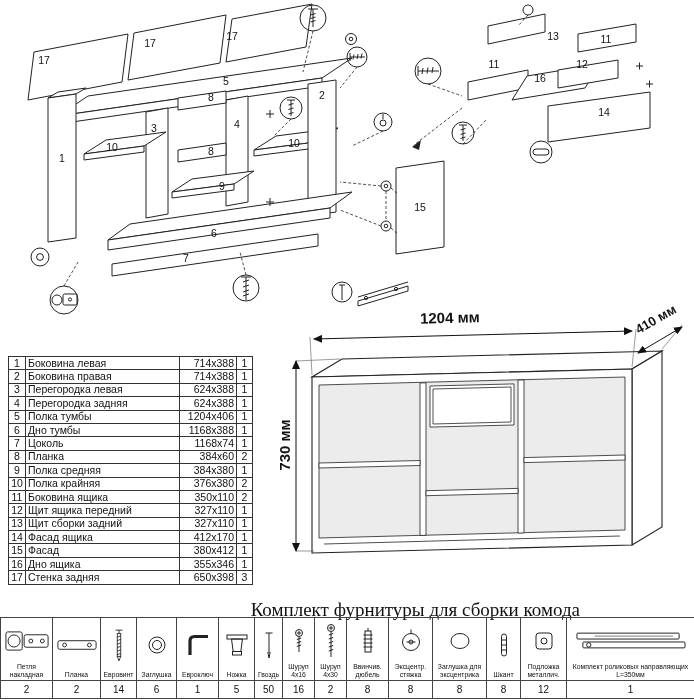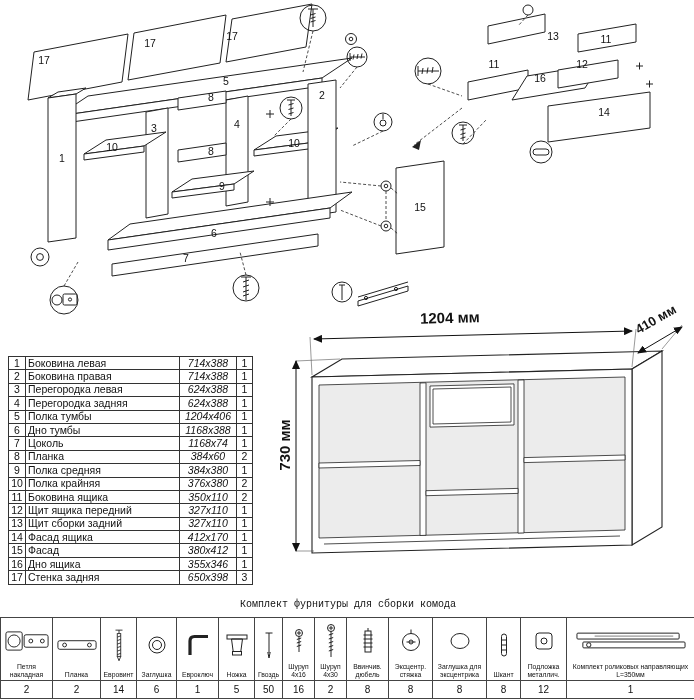--- a/index.html
+++ b/index.html
@@ -5,24 +5,24 @@
   html,body{margin:0;padding:0;}
   body{width:694px;height:700px;background:#ffffff;position:relative;overflow:hidden;
        font-family:"Liberation Sans",sans-serif;color:#111;}
   .abs{position:absolute;}
   svg text{font-family:"Liberation Sans",sans-serif;fill:#111;}
   
   .parts-table{position:absolute;left:8px;top:356px;width:244px;border-collapse:collapse;table-layout:fixed;}
   .parts-table td{border:1px solid #333;font-size:10.5px;line-height:1.05;padding:0 2px;height:12.4px;
                   white-space:nowrap;overflow:hidden;}
   .c-num,.c-qty{text-align:center;padding:0 !important;}
-  .c-size{text-align:center;font-style:italic;}
+  .c-size{text-align:right;}
   
-  .hw-title{position:absolute;left:240px;top:599px;width:340px;text-align:left;
-            font-family:Liberation Mono, monospace;font-size:10px;}
+  .hw-title{position:absolute;left:240px;top:599px;width:340px;text-align:right;
+            font-family:Liberation Serif, serif;font-size:19px;}
   
   .hw-table{position:absolute;left:0;top:617px;width:694px;border-collapse:collapse;table-layout:fixed;}
   .hw-table td{border:1px solid #444;padding:1px;vertical-align:bottom;}
   .hw-cell{display:flex;flex-direction:column;align-items:center;justify-content:flex-end;height:60px;}
   .hw-icon{flex:1;display:flex;align-items:center;justify-content:center;width:100%;}
   .hw-icon svg{stroke:#222;fill:none;stroke-width:1;max-width:96%;max-height:40px;}
   .hw-label{font-size:6.8px;line-height:1.07;text-align:center;padding-bottom:1px;}
   .hw-qty{font-size:10px;text-align:center;vertical-align:middle !important;height:15px;}
 </style>
 </head>

